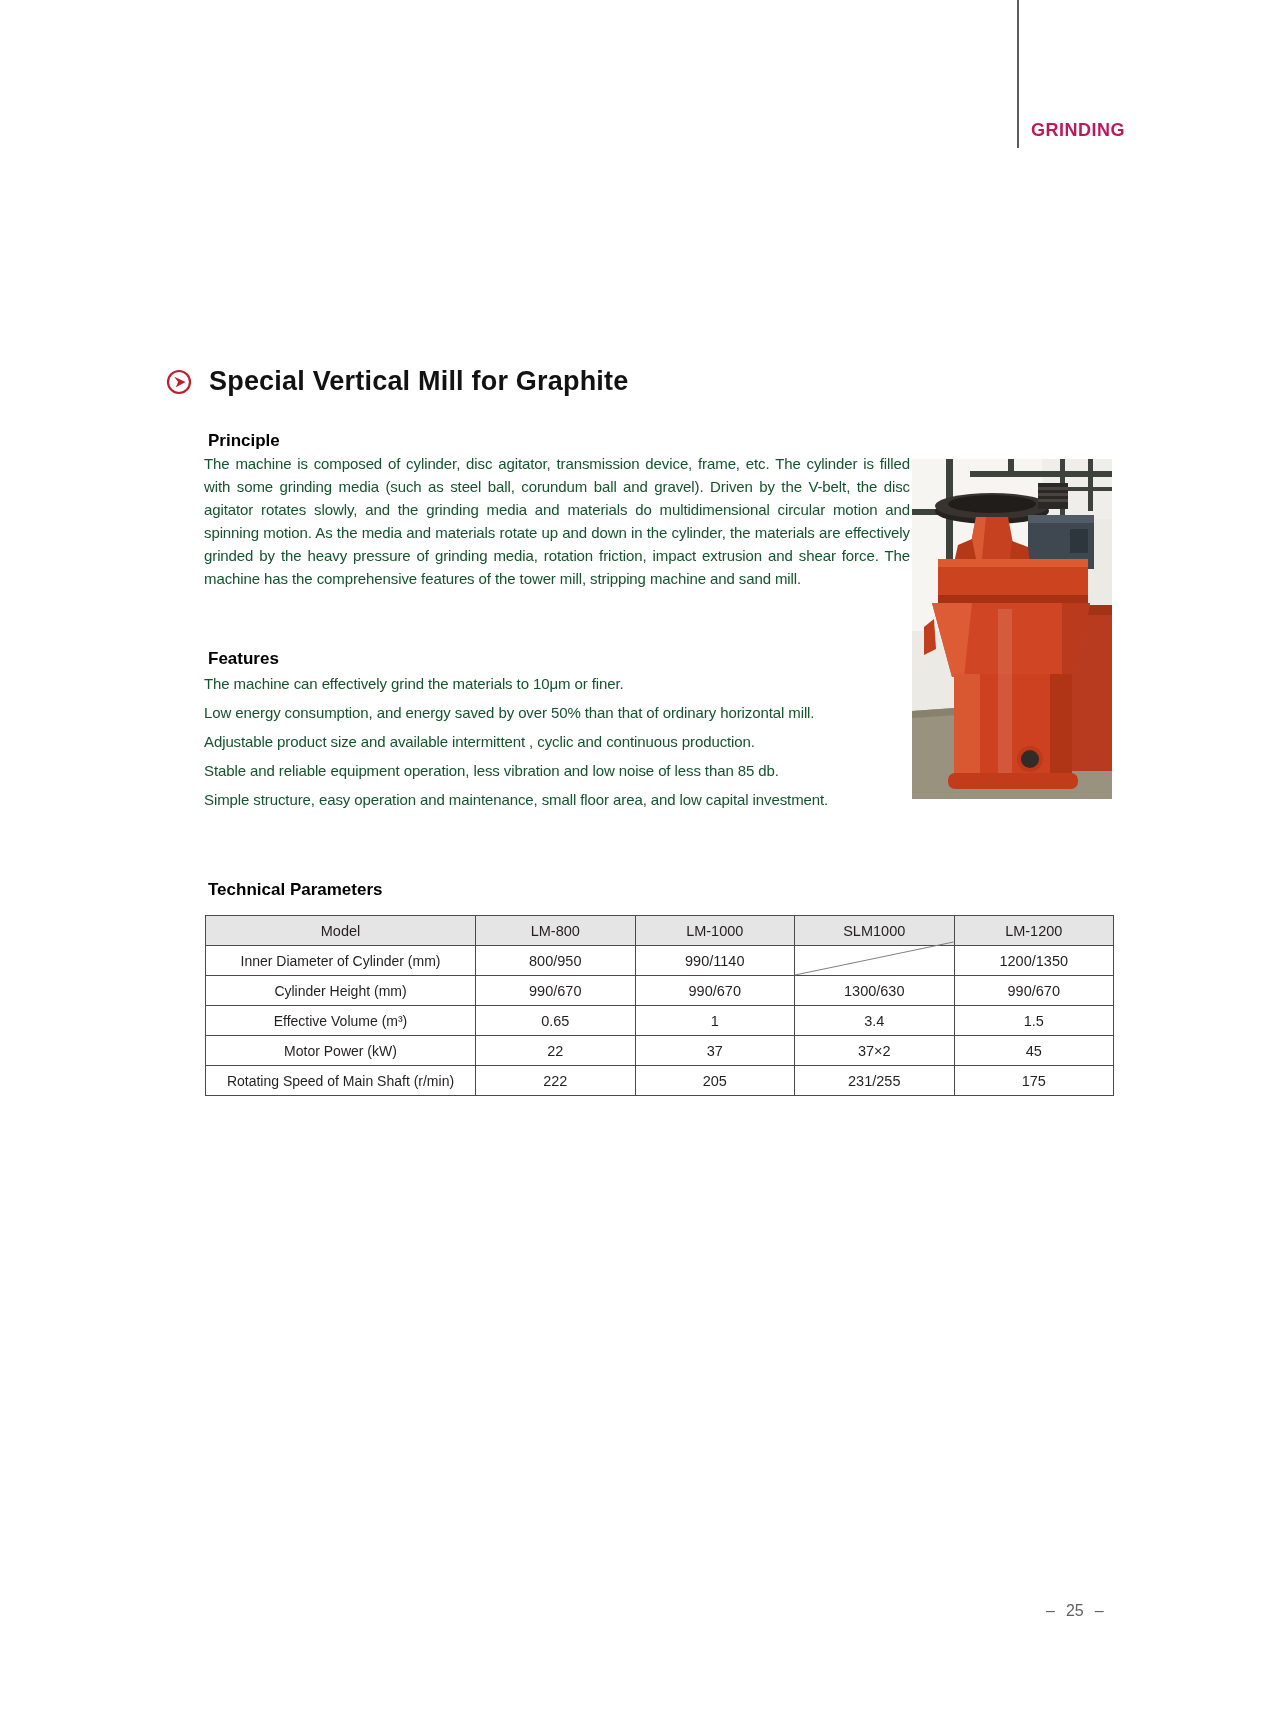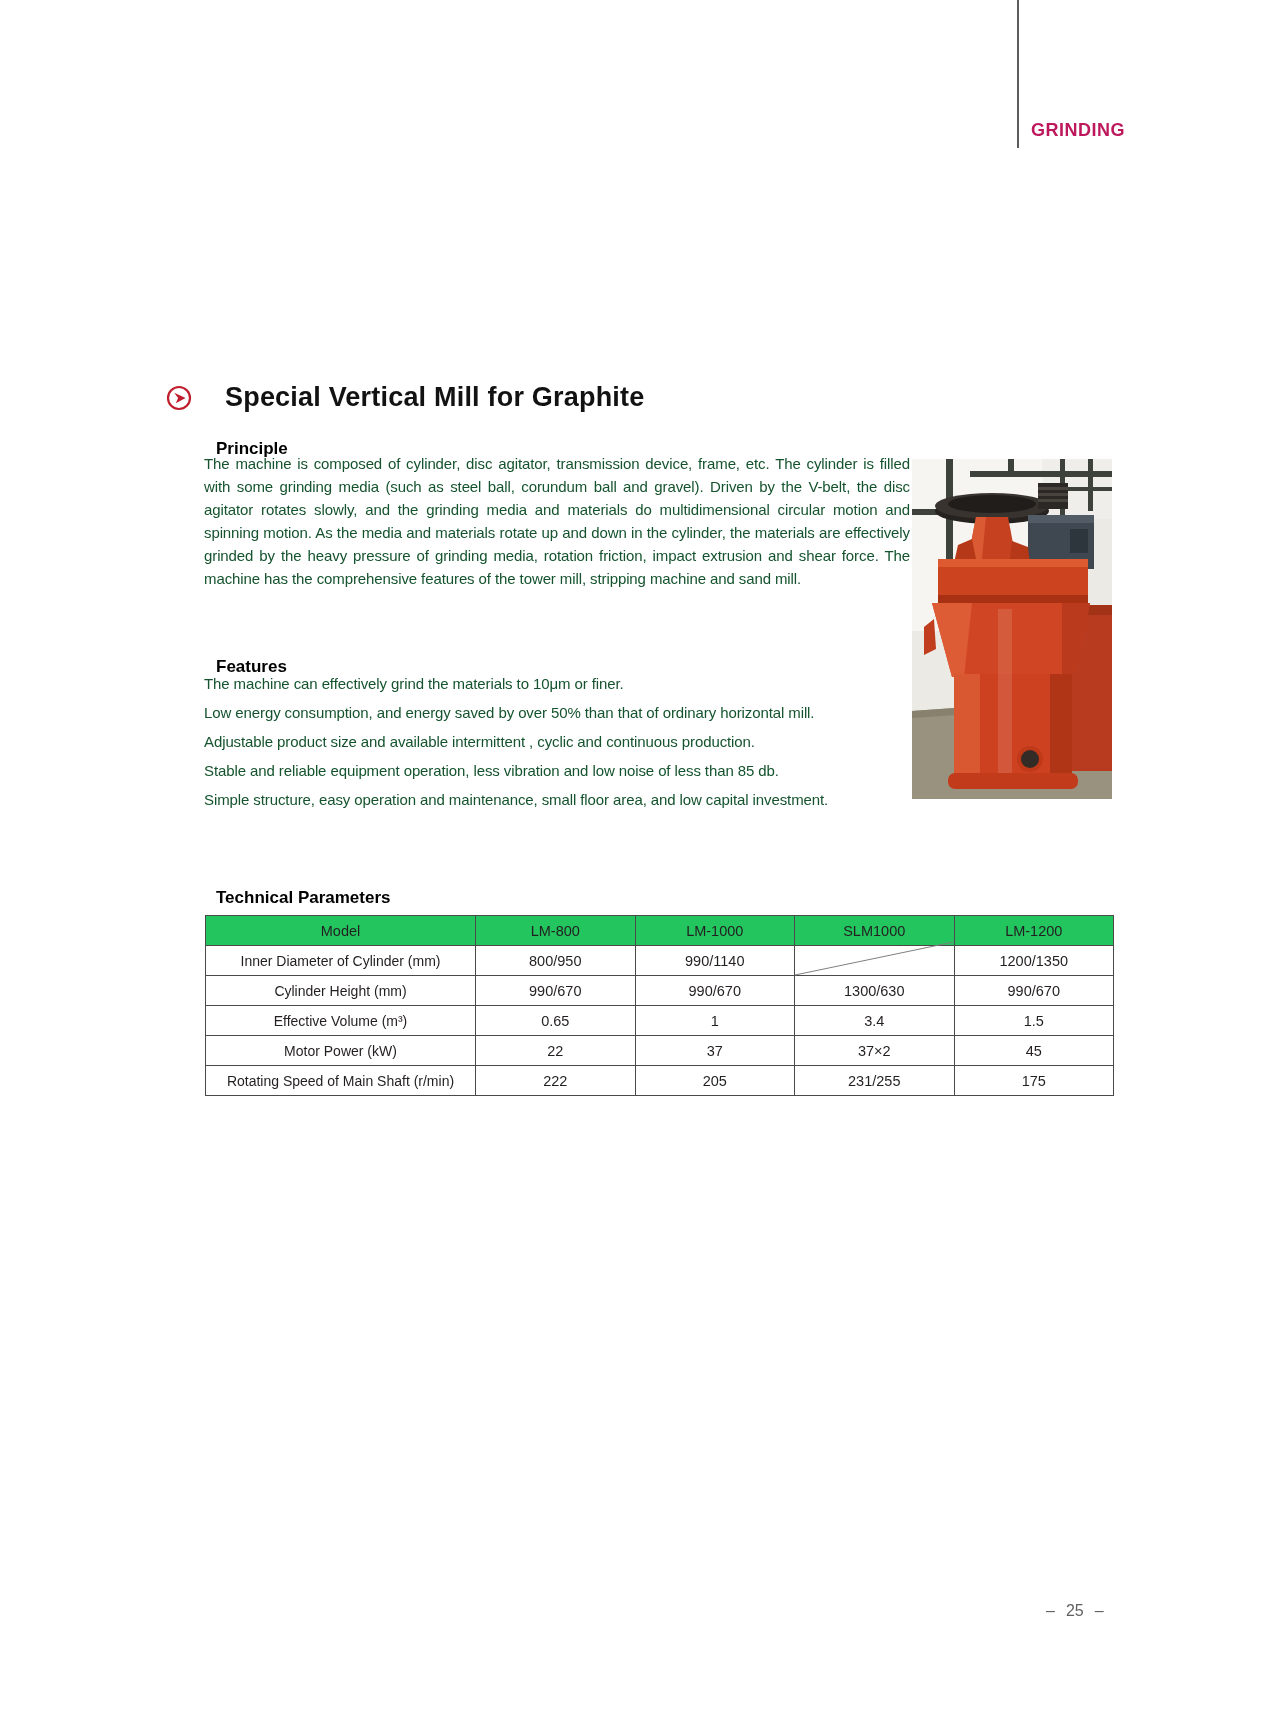--- a/index.html
+++ b/index.html
@@ -7,44 +7,44 @@
         font-family:"Liberation Sans",sans-serif;color:#231f20;}
 
   
   .header-rule{position:absolute;left:1017px;top:0;width:2px;height:148px;background:#5b5c5e;}
   .header-label{position:absolute;left:1031px;top:120px;font-size:18px;font-weight:bold;
                 color:#be185d;letter-spacing:0.5px;}
 
   
   .title-row{position:absolute;left:166px;top:366px;display:flex;align-items:center;gap:17px;}
   .title-icon{width:26px;height:26px;display:inline-block;}
-  .page-title{margin:16px;font-size:27px;font-weight:bold;color:#121212;letter-spacing:0.2px;}
-
-  
-  .sub-heading{position:absolute;margin:12px;font-size:17px;font-weight:bold;color:#000;}
+  .page-title{margin:0;font-size:27px;font-weight:bold;color:#121212;letter-spacing:0.2px;}
+
+  
+  .sub-heading{position:absolute;margin:4px;font-size:17px;font-weight:bold;color:#000;}
   .principle-h{left:204px;top:427px;}
   .features-h{left:204px;top:645px;}
   .tech-h{left:204px;top:876px;}
 
   
   .body-text{font-size:15px;line-height:23px;color:#14532d;text-align:justify;letter-spacing:-0.1px;}
   .principle-p{position:absolute;left:204px;top:452px;width:706px;margin:0;}
   .features-list{position:absolute;left:204px;top:672px;width:706px;}
   .feature-item{margin:0 0 6px 0;}
 
   
   .machine-photo{position:absolute;left:912px;top:459px;width:200px;height:340px;}
 
   
   .params-table{position:absolute;left:205px;top:915px;width:908px;border-collapse:collapse;
                 table-layout:fixed;font-size:14.5px;color:#231f20;
                 border:1.5px solid #4a4a4a;}
   .params-table th,.params-table td{border:1px solid #4a4a4a;height:29px;text-align:center;
                 vertical-align:middle;padding:0 3px;font-weight:normal;}
-  .params-table thead th{background:#22c55e;}
+  .params-table thead th{background:#e5e5e5;}
   .params-table col.c-model{width:270px;}
   .params-table col.c-val{width:159.5px;}
   .row-label{font-size:14px;white-space:nowrap;overflow:hidden;}
   .diagonal-cell{position:relative;padding:0;}
   .diagonal-cell svg{position:absolute;left:0;top:-4px;width:100%;height:calc(100% + 4px);
                      overflow:visible;display:block;}
   .diagonal-cell line{stroke:#7f7f7f;stroke-width:1;vector-effect:non-scaling-stroke;}
 
   
   .footer{position:absolute;left:1046px;top:1602px;display:flex;align-items:center;gap:11px;

